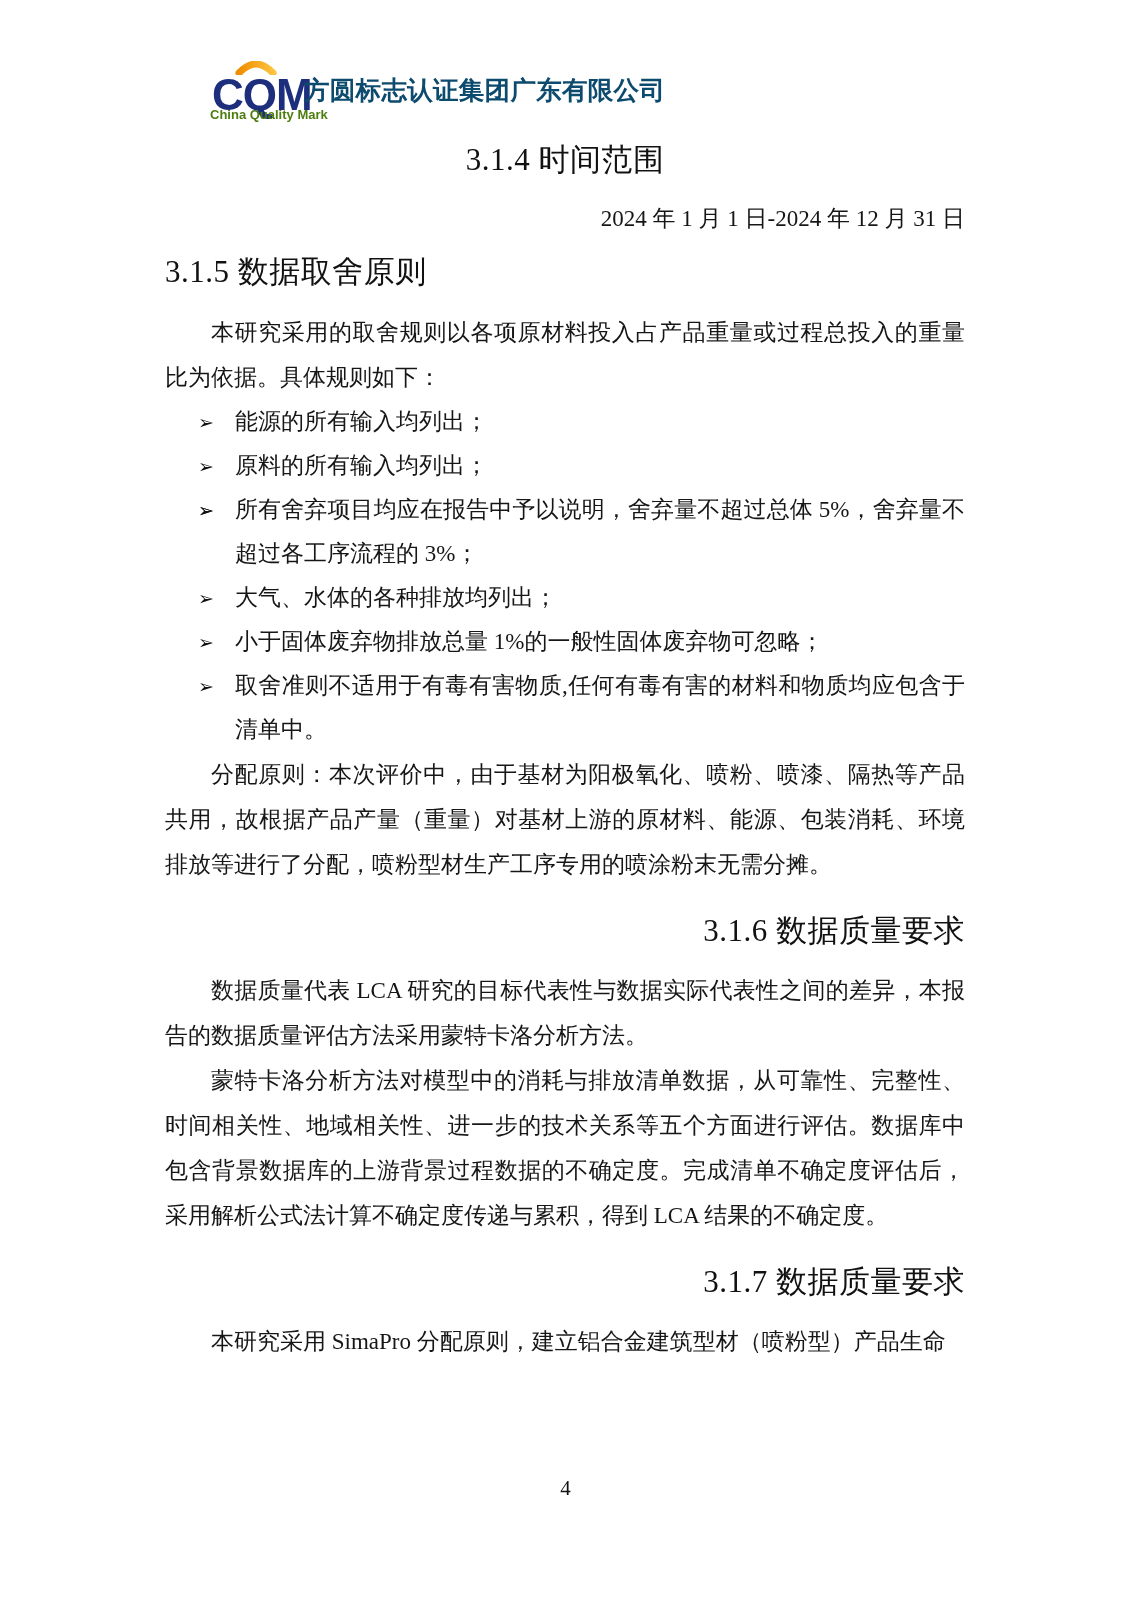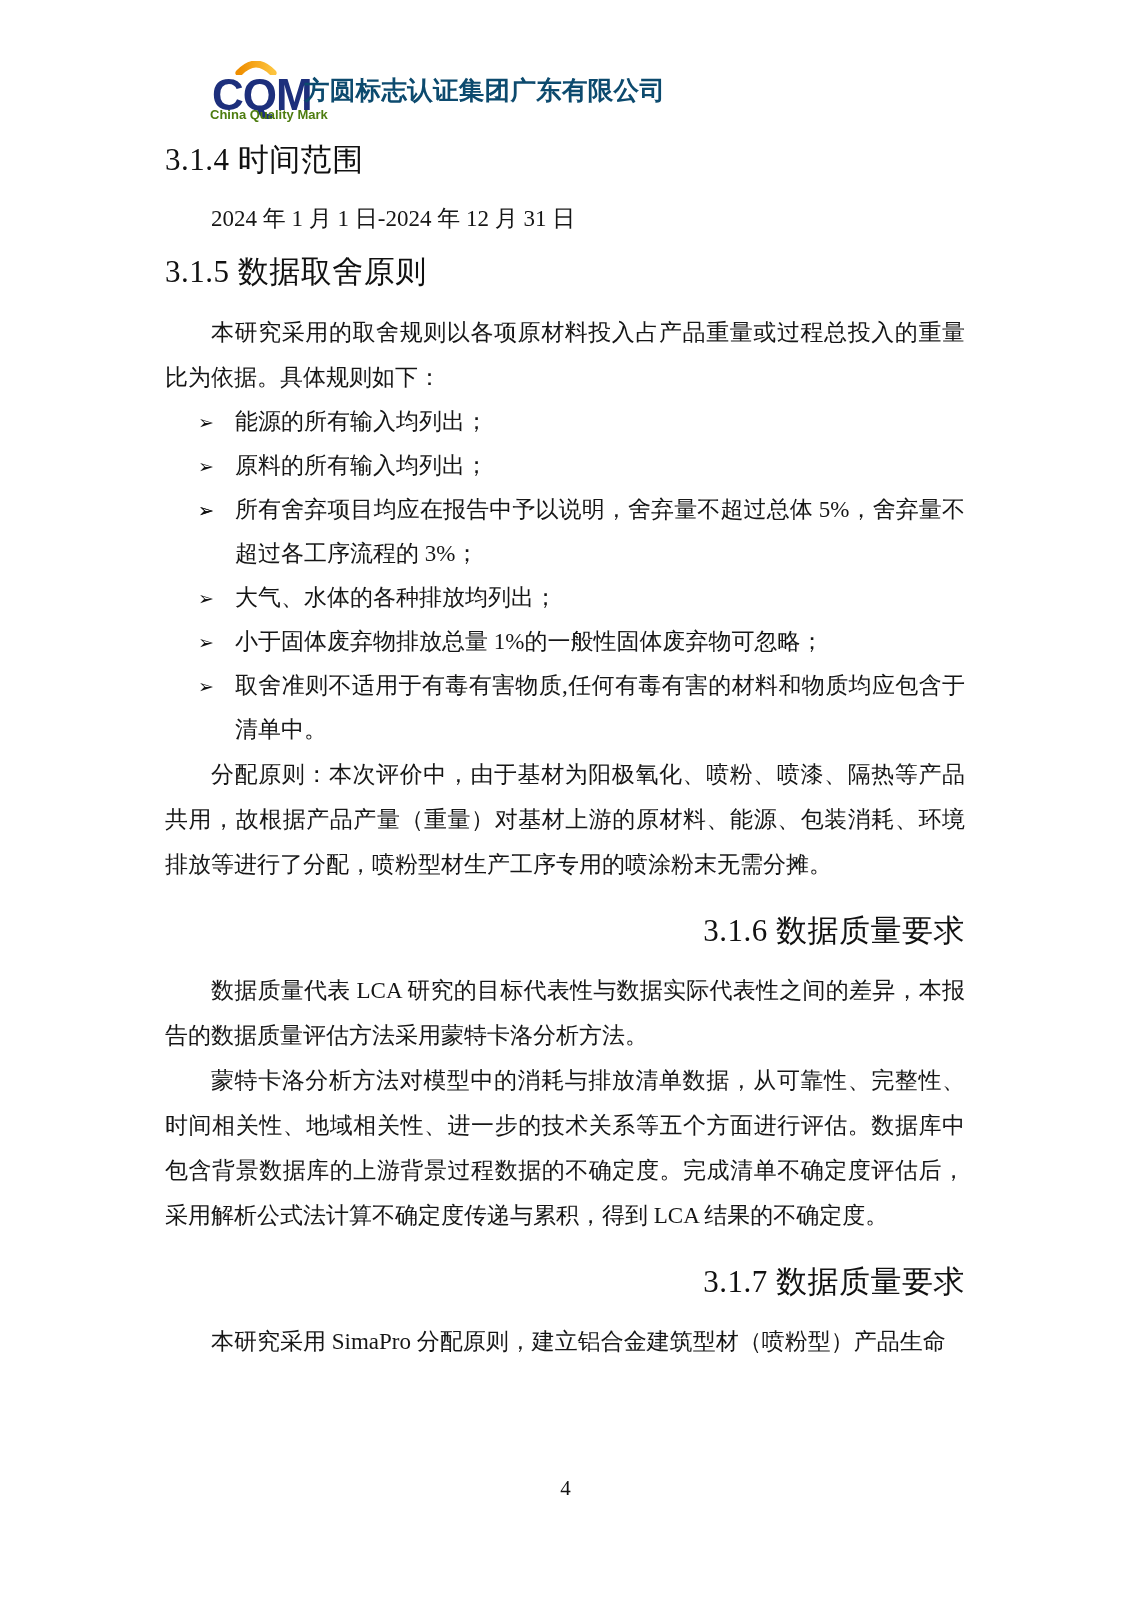--- a/index.html
+++ b/index.html
@@ -33,28 +33,28 @@
     font-weight: bold; font-size: 25.5px; line-height: 26px;
     color: #0c4a6e; white-space: nowrap; letter-spacing: 0.3px;
   }
 
   
   .content { position: absolute; left: 165px; top: 128px; width: 800px; }
   .h3 {
     font-size: 31px; line-height: 36px; font-weight: normal;
     letter-spacing: 0.5px; margin: 13px 0 20px 0; color: #111;
   }
-  .h3.first { margin-top: 14px; margin-bottom: 18px; }
+  .h3.first { margin-top: 14px; margin-bottom: 18px; text-align: center; }
   .h3.gap { margin-top: 26px; margin-bottom: 19px; text-align: right; }
   p.body {
     font-size: 23px; line-height: 45px; margin: 0;
     text-align: justify; text-justify: inter-character;
   }
   p.indent { text-indent: 46px; }
-  p.noj { text-align: left; }
+  p.noj { text-align: right; }
   .bullets { margin: 0; padding: 0; list-style: none; line-height: 44px; }
   .bullets .bi {
     position: relative; padding-left: 70px;
     font-size: 23px; text-align: justify; text-justify: inter-character;
   }
   .bullets .marker {
     position: absolute; left: 33px; top: 0;
     font-family: "DejaVu Sans", sans-serif;
     font-size: 19px; color: #111;
   }

